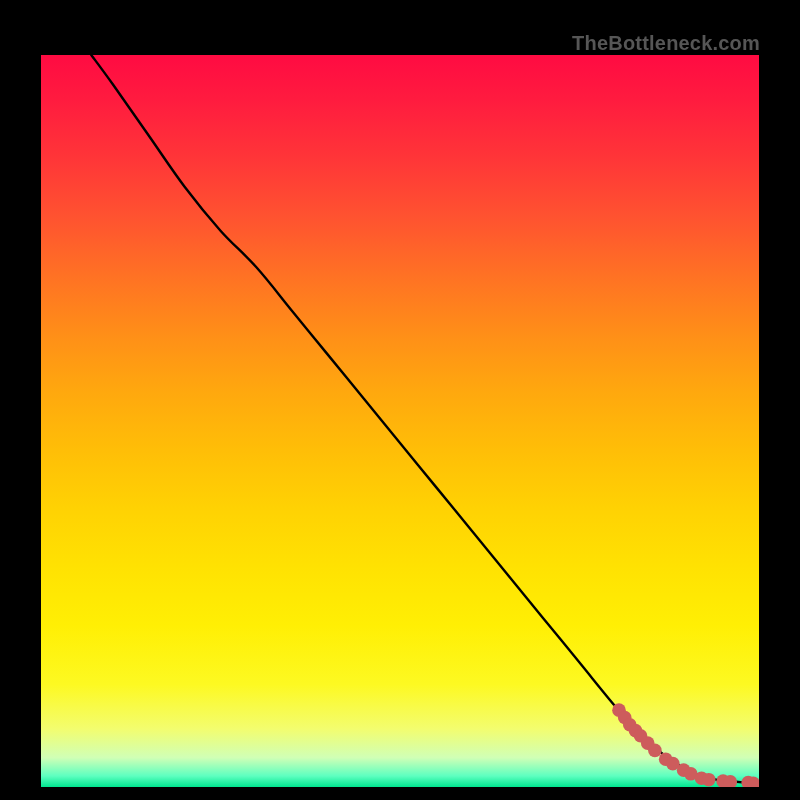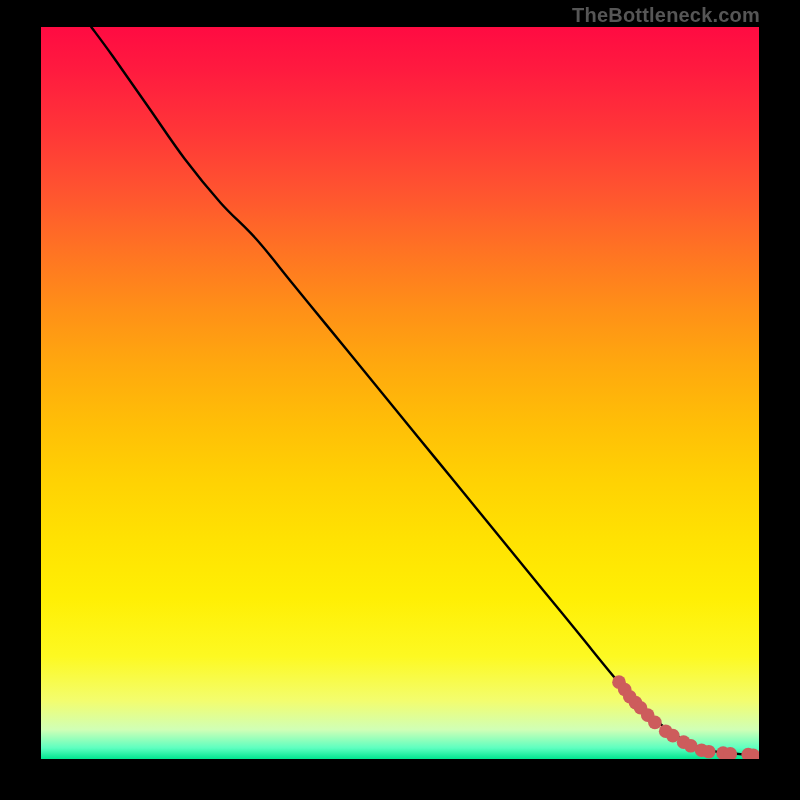--- a/index.html
+++ b/index.html
@@ -9,20 +9,21 @@
     height: 800px;
     overflow: hidden;
     background: #000;
     font-family: Arial, Helvetica, sans-serif;
   }
   .frame {
     position: relative;
     width: 800px;
     height: 644px;
     background: #000;
+    margin-top: 28px;
   }
   .plot {
     position: absolute;
     left: 41px;
     top: 27px;
     width: 718px;
     height: 732px;
     
     background: linear-gradient(to bottom,
       #ff0b42 0%,

